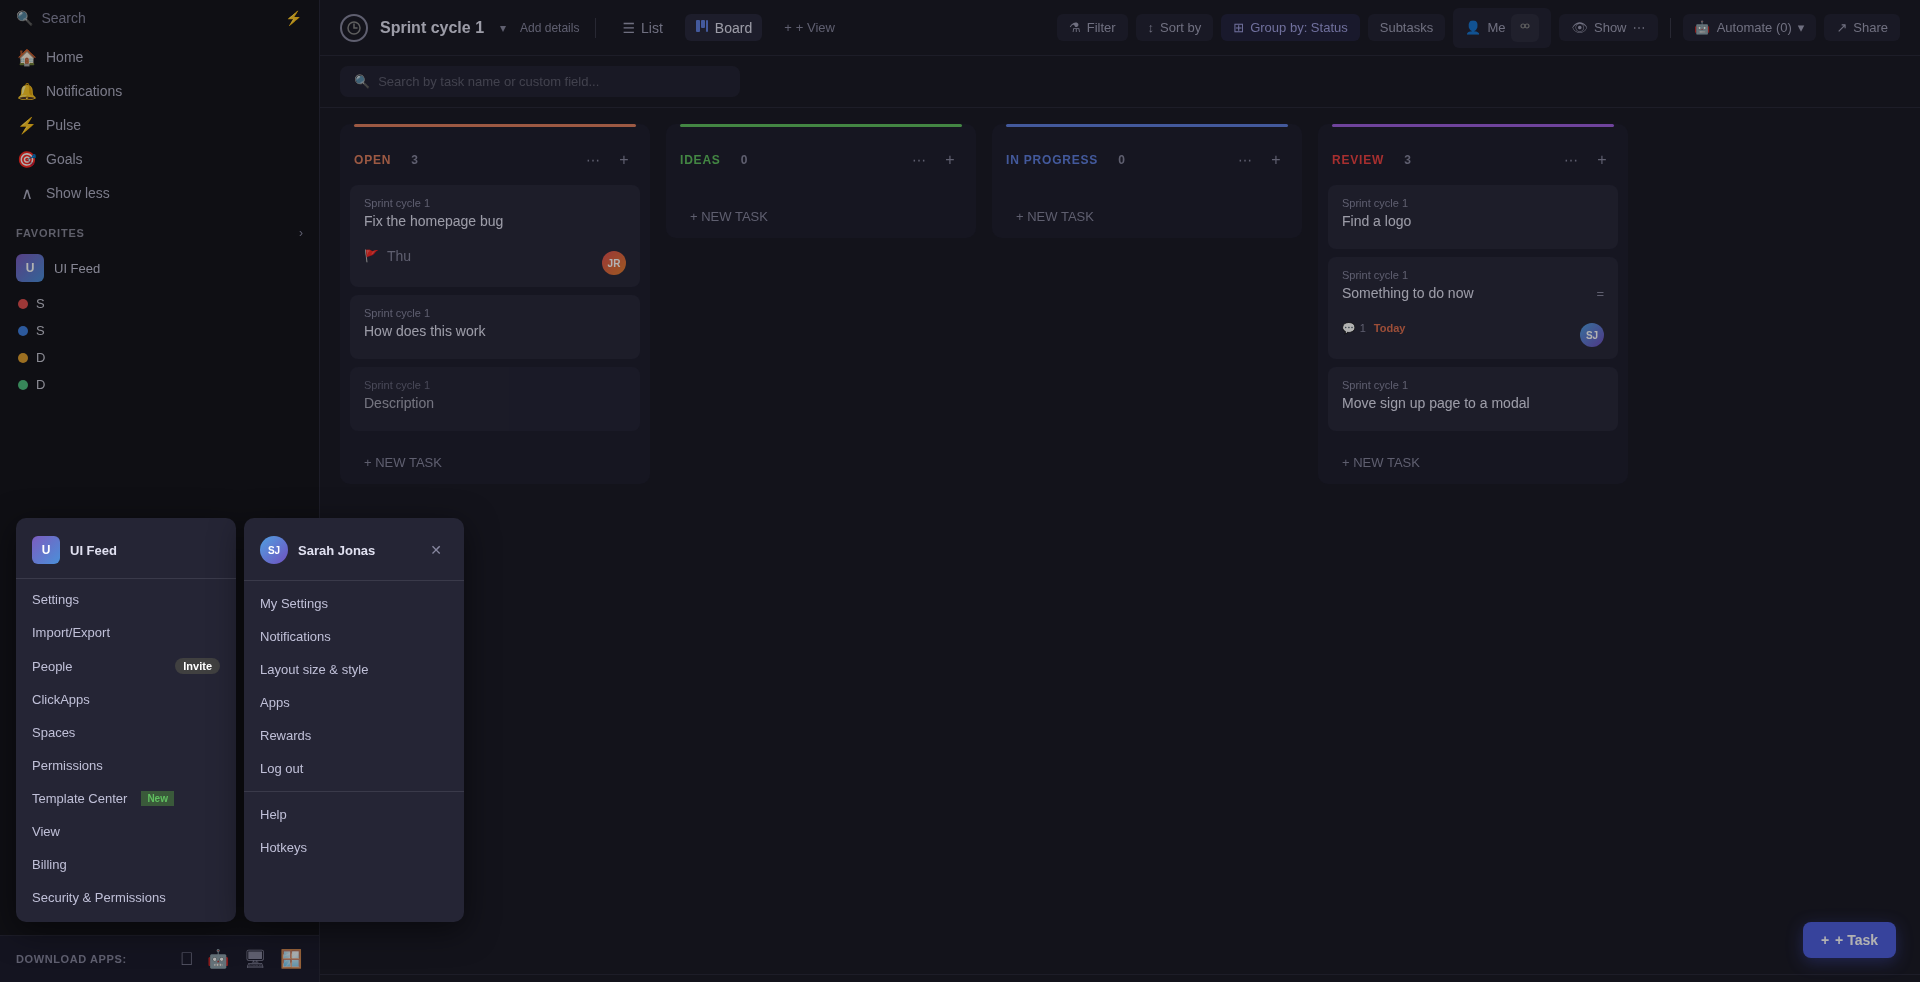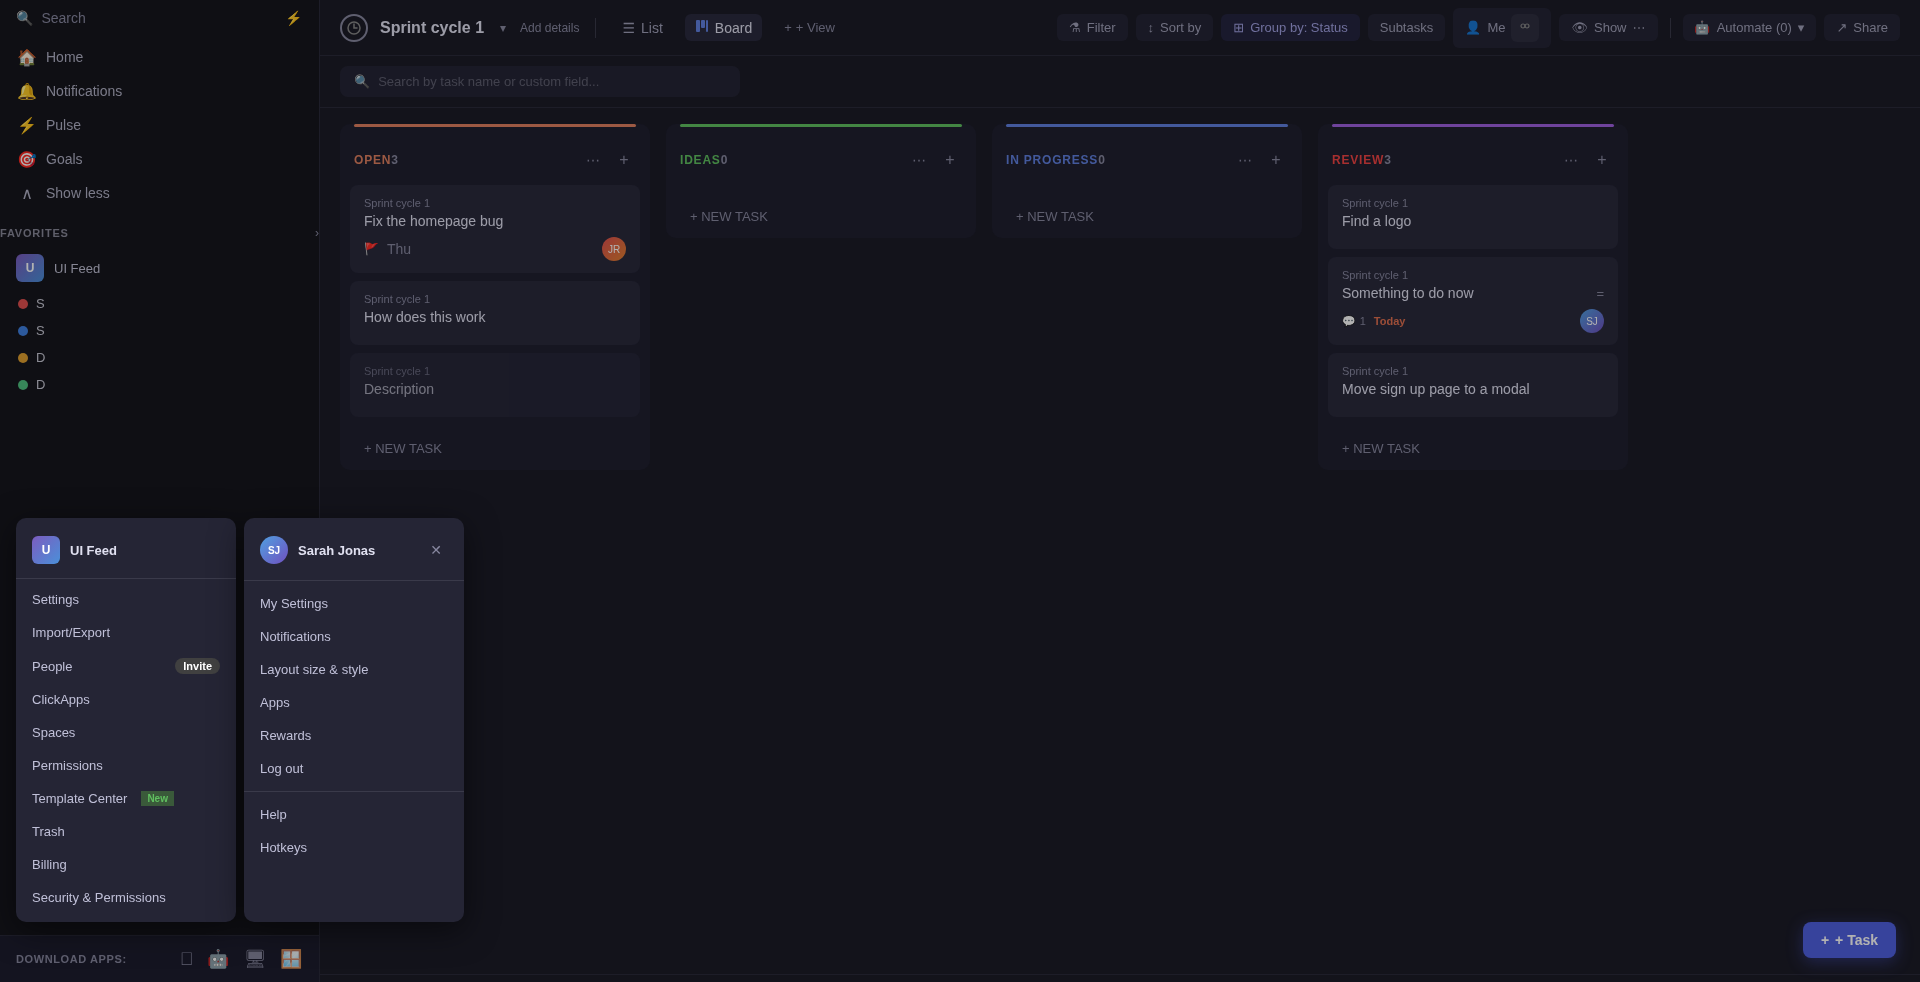--- a/index.html
+++ b/index.html
@@ -119,21 +119,21 @@
       padding: 8px 10px;
       cursor: pointer;
       font-size: 14px;
       color: #b0b0c4;
     }
 
     .favorites-header {
       display: flex;
       align-items: center;
       justify-content: space-between;
-      padding: 12px 0 6px;
+      padding: 12px 16px 6px;
     }
 
     .favorites-label {
       font-size: 11px;
       font-weight: 600;
       color: #6666808;
       text-transform: uppercase;
       letter-spacing: 0.8px;
       color: #888898;
     }
@@ -374,21 +374,21 @@
       border-radius: 10px;
       margin-right: 16px;
       display: flex;
       flex-direction: column;
     }
 
     .column-header {
       display: flex;
       align-items: center;
       padding: 12px 14px;
-      gap: 0;
+      gap: 20px;
     }
 
     .column-title {
       font-size: 12px;
       font-weight: 700;
       letter-spacing: 0.8px;
       text-transform: uppercase;
     }
 
     .column-count {
@@ -470,23 +470,24 @@
 
     .task-avatar {
       width: 24px;
       height: 24px;
       border-radius: 50%;
       background: linear-gradient(135deg, #e05050, #e08030);
       display: flex;
       align-items: center;
       justify-content: center;
       font-size: 10px;
-      font-weight: 400;
+      font-weight: 700;
       color: white;
       margin-left: auto;
+      margin-top: 14px;
     }
 
     .task-flag {
       display: flex;
       align-items: center;
       gap: 4px;
       font-size: 14px;
       color: #8888a0;
     }
 
@@ -1079,21 +1080,21 @@
       <span>Spaces</span>
     </div>
     <div class="workspace-menu-item">
       <span>Permissions</span>
     </div>
     <div class="workspace-menu-item">
       <span>Template Center</span>
       <span class="new-badge">New</span>
     </div>
     <div class="workspace-menu-item">
-      <span>Trash</span>
+      <span>View</span>
     </div>
     <div class="workspace-menu-item">
       <span>Billing</span>
     </div>
     <div class="workspace-menu-item">
       <span>Security &amp; Permissions</span>
     </div>
   </div>
 
   <div class="user-submenu">

